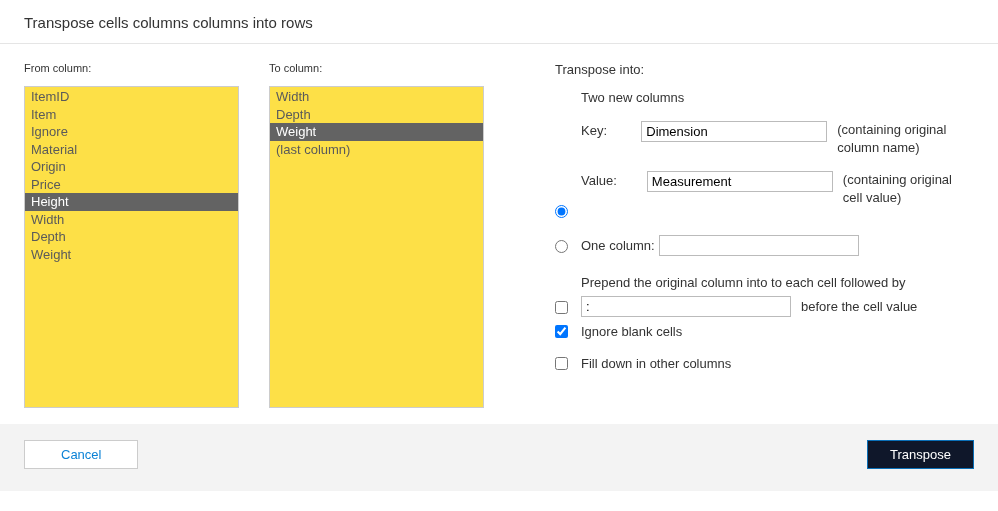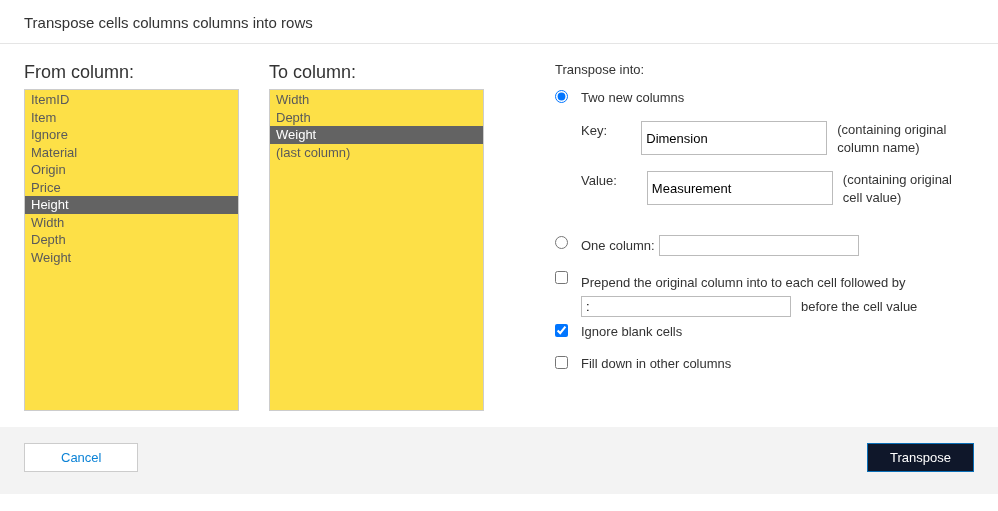--- a/index.html
+++ b/index.html
@@ -21,23 +21,23 @@
     padding: 18px 24px 8px 24px;
     display: flex;
     align-items: flex-start;
     gap: 30px;
   }
   .column-block {
     flex: 0 0 auto;
     width: 215px;
   }
   .column-block .label {
-    font-size: 18px;
-    color: #333;
-    margin-bottom: 6px;
+    font-size: 11px;
+    color: #333;
+    margin-bottom: 12px;
   }
   .listbox {
     border: 1px solid #ccc;
     height: 322px;
     overflow-y: scroll;
     background: #fde047;
     padding: 1px 0;
   }
   .listbox::-webkit-scrollbar { width: 15px; }
   .listbox::-webkit-scrollbar-track { background: #f3f3f3; border-left: 1px solid #eaeaea; }
@@ -61,39 +61,39 @@
     flex: 1 1 auto;
     margin-left: 41px;
   }
   .options-block > .label {
     font-size: 13px;
     color: #333;
     margin-bottom: 12px;
   }
   .opt-row {
     display: flex;
-    align-items: flex-start;
+    align-items: flex-end;
     margin-bottom: 14px;
   }
   .opt-control {
     flex: 0 0 26px;
     padding-top: 1px;
   }
   .opt-body { flex: 1; }
   .opt-body > .row-label { line-height: 18px; }
   .sub-fields { margin-top: 14px; }
   .sub-row {
     display: flex;
     align-items: flex-start;
     margin-bottom: 14px;
   }
   .sub-row .fld-label { width: 86px; padding-top: 2px; }
   .sub-row input[type=text] {
     width: 210px;
-    height: 34px;
+    height: 21px;
     border: 1px solid #bbb;
     padding: 1px 4px;
     font-size: 13px;
   }
   .sub-row .fld-after { margin-left: 10px; color: #333; line-height: 18px; }
   .inline-input {
     width: 200px;
     height: 21px;
     border: 1px solid #bbb;
     padding: 1px 4px;

